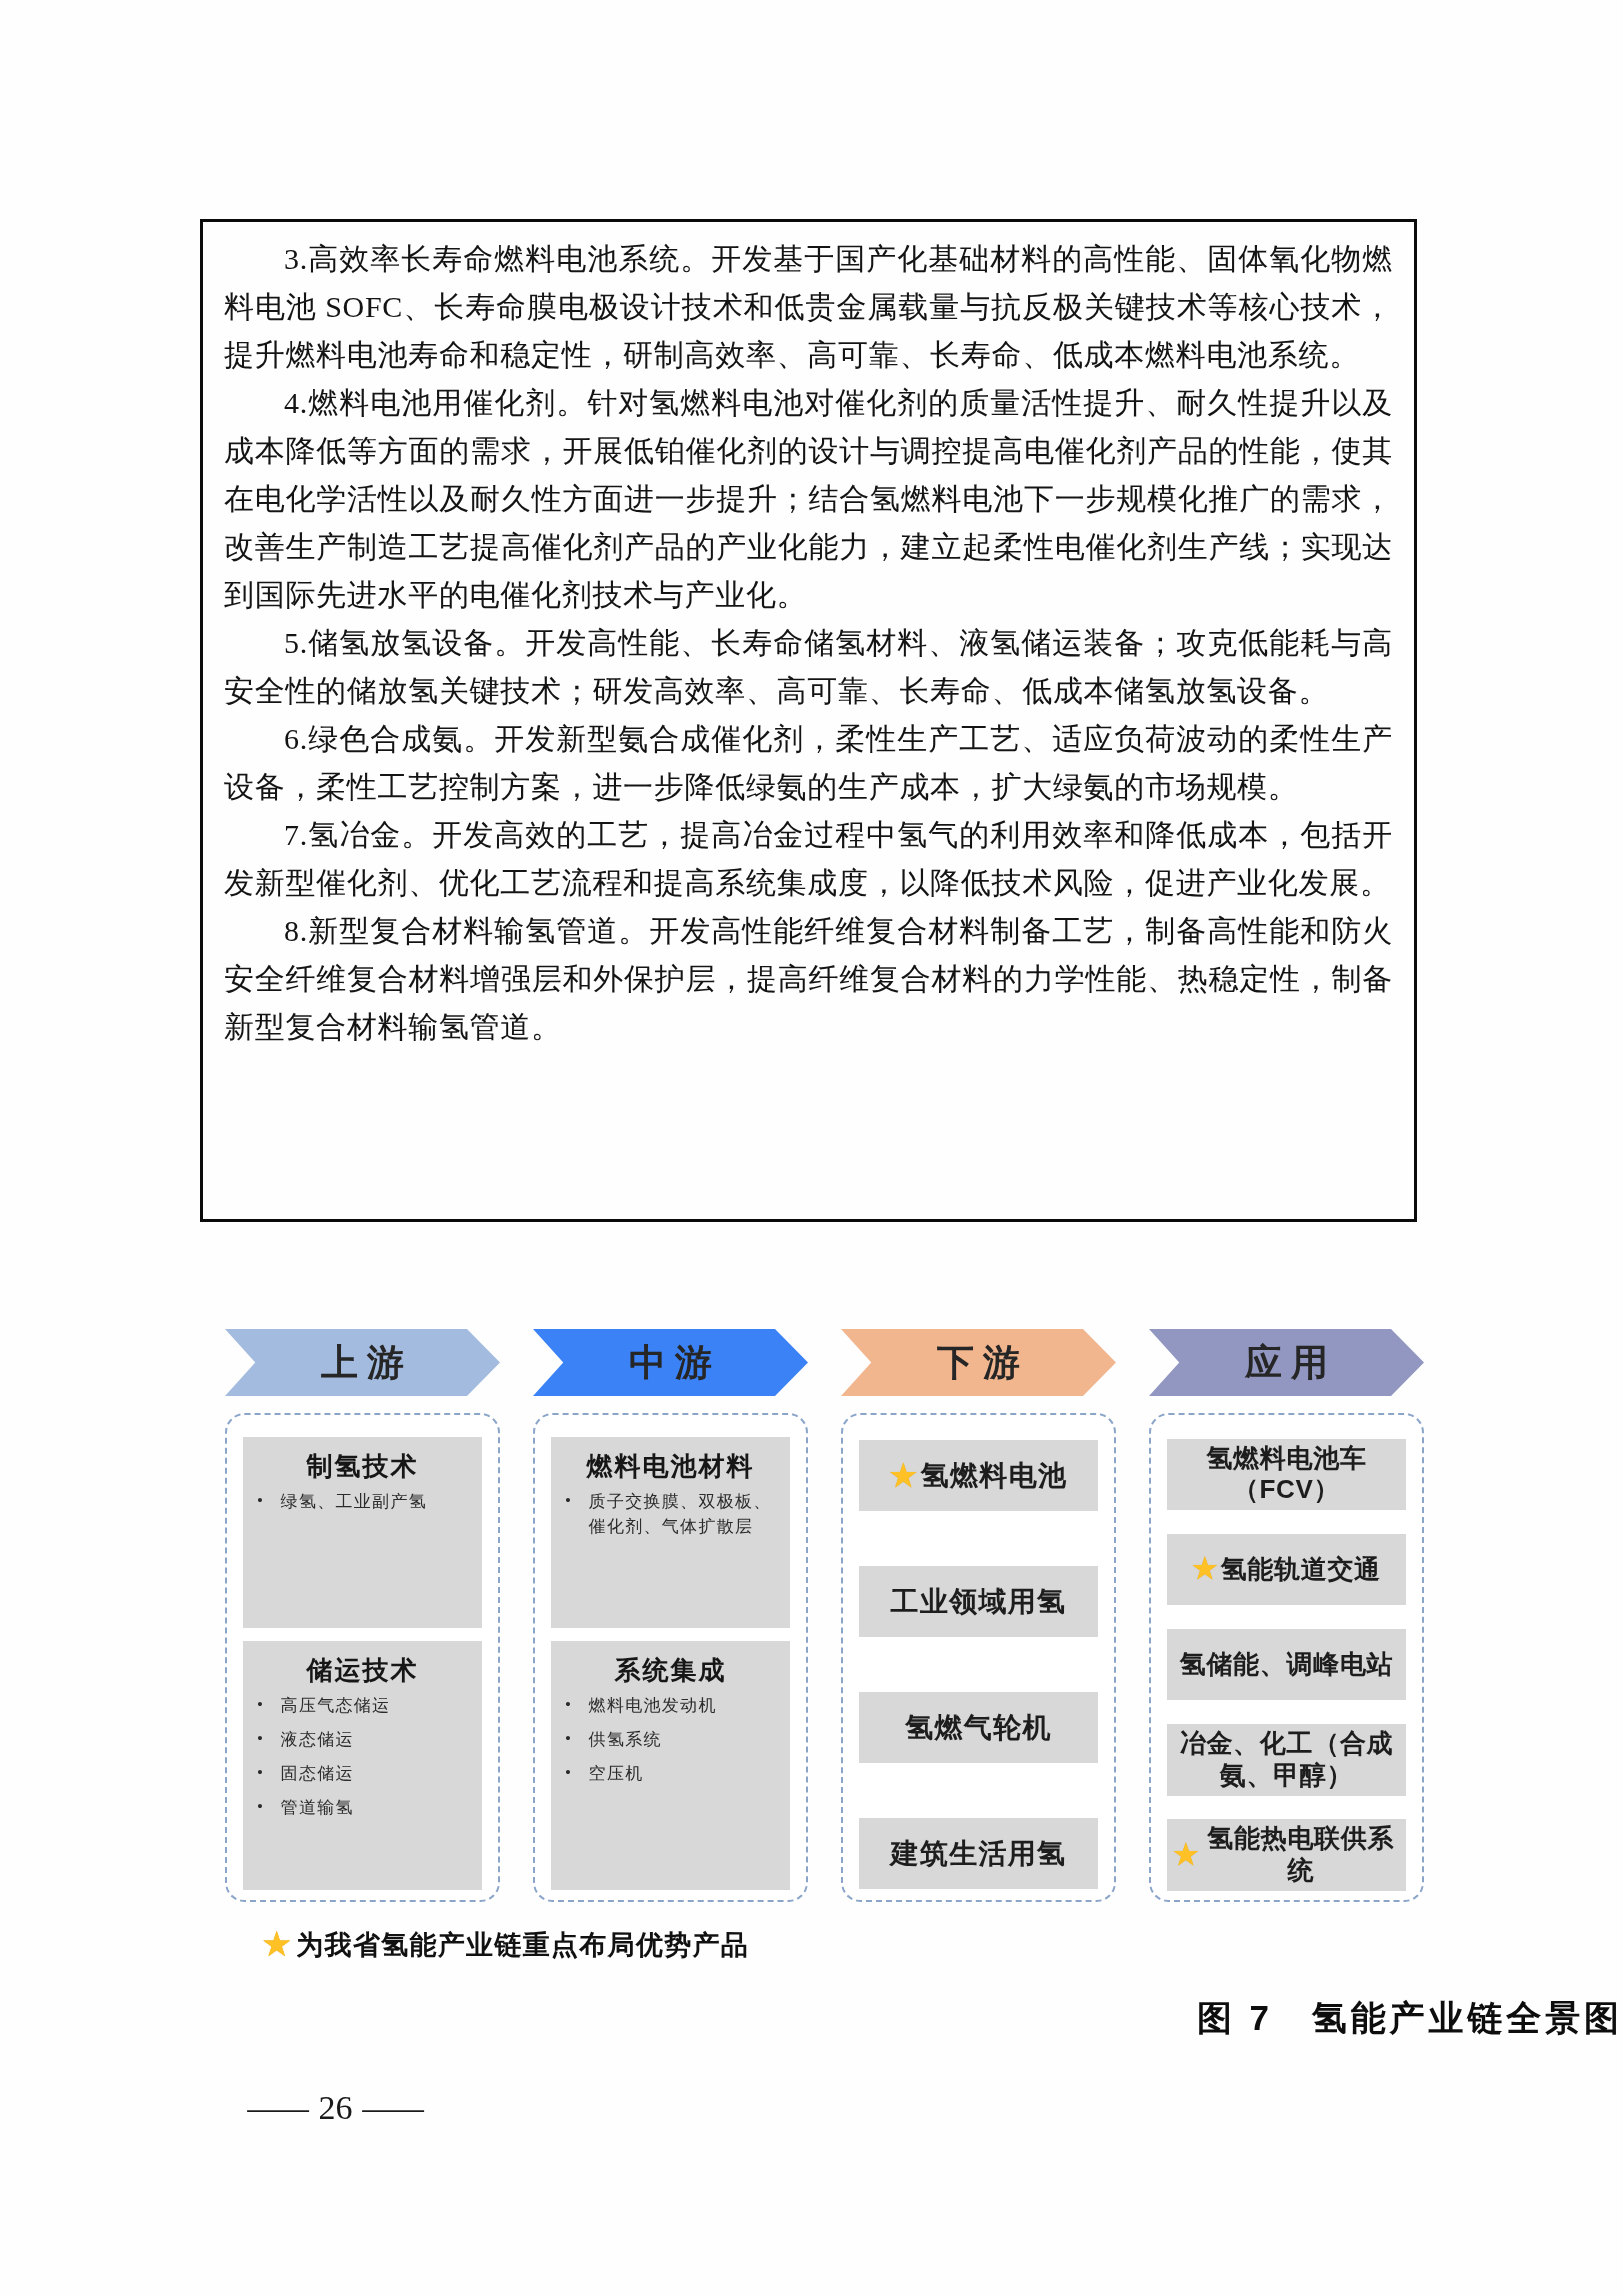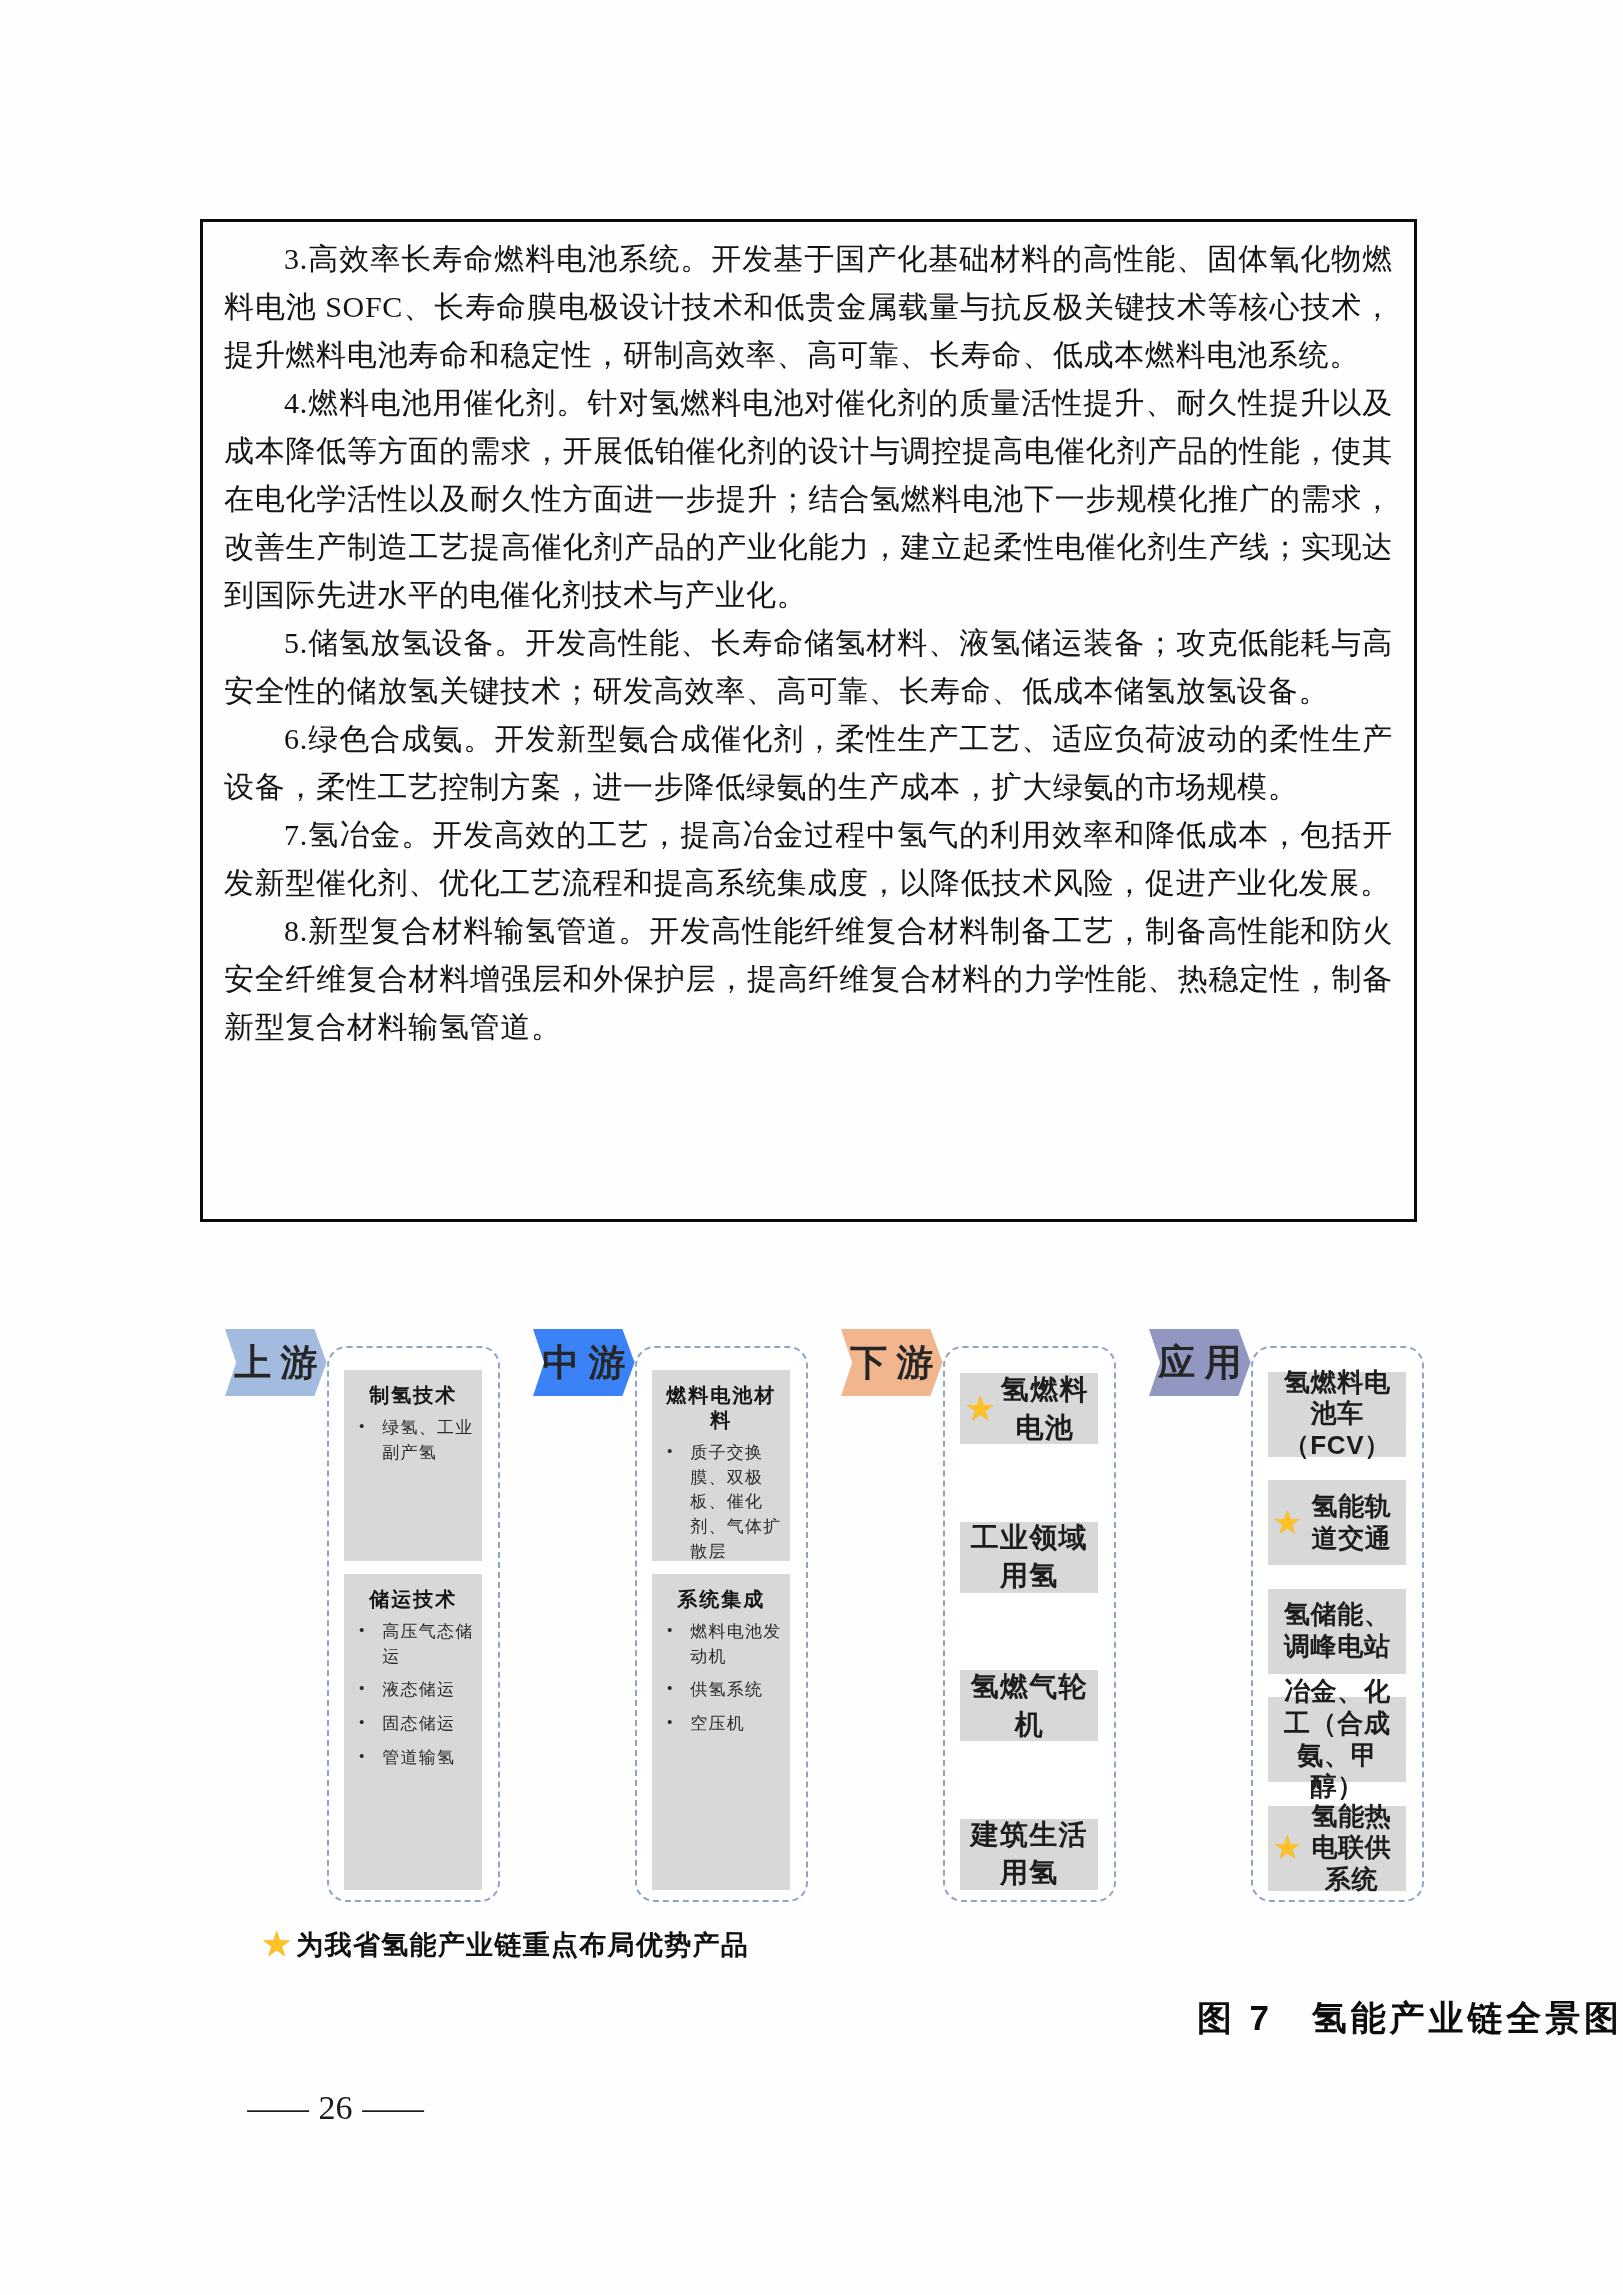--- a/index.html
+++ b/index.html
@@ -8,36 +8,36 @@
 
   
   .textbox{position:absolute;left:200px;top:219px;width:1217px;height:1003px;
            border:3.3px solid #0b0b0b;box-sizing:border-box;padding:13px 21px;
            font-size:30px;line-height:48px;text-align:justify;overflow:hidden;}
   .textbox p{margin:0;text-indent:2em;letter-spacing:0.7px;}
 
   
   .columns{position:absolute;left:225px;top:1329px;width:1198px;height:573px;
            display:flex;gap:33px;}
-  .col{width:275px;flex:none;display:flex;flex-direction:row;}
+  .col{width:275px;flex:none;display:flex;flex-direction:column;}
   .arrow{height:67px;flex:none;display:flex;align-items:center;justify-content:center;
          clip-path:polygon(0 0,88% 0,100% 50%,88% 100%,0 100%,11% 50%);
          font-family:"Liberation Sans",sans-serif;font-weight:700;font-size:37px;
          color:#262626;letter-spacing:9.2px;}
   .arrow span{padding-left:9.2px;}
   .panel{margin-top:17px;flex:1;border:2px dashed var(--panel-border,#8ba5c9);
          border-radius:19.6px;box-sizing:border-box;display:flex;flex-direction:column;
          padding:22px 15.7px 10.5px;background:#fff;}
   .panel.stacked{gap:13px;}
   .tbox{background:var(--box-bg,#d8d8d8);box-sizing:border-box;padding:10.5px 7.9px 6.5px;
         overflow:hidden;}
   .panel.stacked .tbox:first-child{height:191px;flex:none;}
   .panel.stacked .tbox:last-child{flex:1;}
   .tbox .title{text-align:center;font-family:"Liberation Sans",sans-serif;font-weight:700;
-               font-size:20px;line-height:1.25;color:#161616;letter-spacing:2px;margin:2.6px 0 7.9px;}
+               font-size:26px;line-height:1.25;color:#161616;letter-spacing:2px;margin:2.6px 0 7.9px;}
   .tbox ul{margin:0;padding:0;list-style:none;}
   .tbox li{position:relative;padding-left:30px;font-size:17px;line-height:1.45;
            color:#2b2b2b;margin-bottom:9.2px;letter-spacing:1.3px;}
   .tbox li::before{content:"•";position:absolute;left:6.5px;top:-1.3px;color:#2b2b2b;}
   .panel.spread{justify-content:space-between;padding:25px 15.7px 10.5px;}
   .panel.tight{gap:23.6px;padding:23.6px 15.7px 9.2px;}
   .pbox{background:var(--box-bg,#d8d8d8);display:flex;align-items:center;justify-content:center;
         text-align:center;box-sizing:border-box;padding:2.6px 6.5px;
         font-family:"Liberation Sans",sans-serif;font-weight:600;color:#1d1d1d;}
   .panel.spread .pbox{height:71px;flex:none;font-size:28px;letter-spacing:1.3px;}

